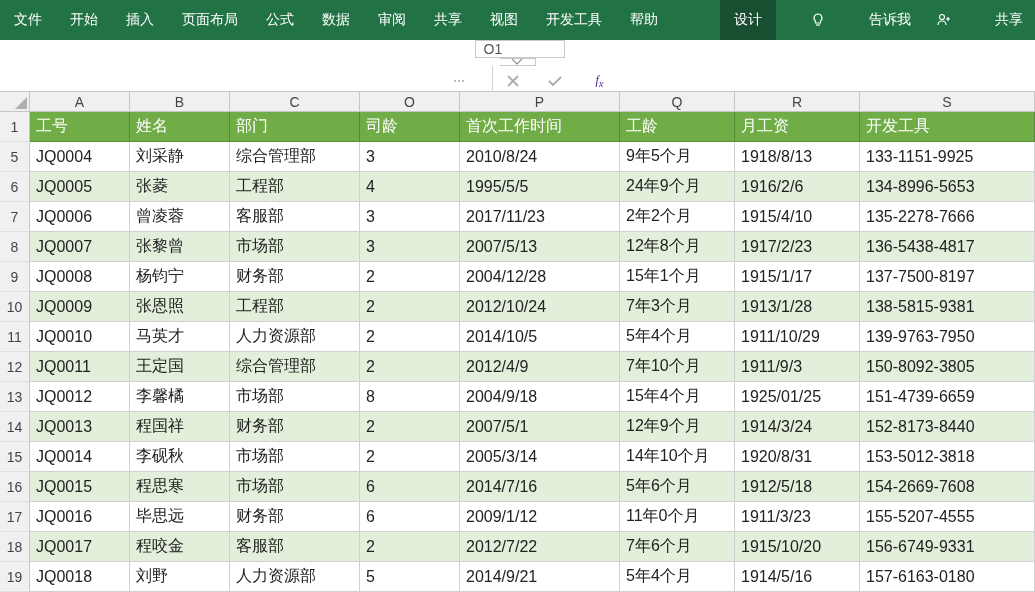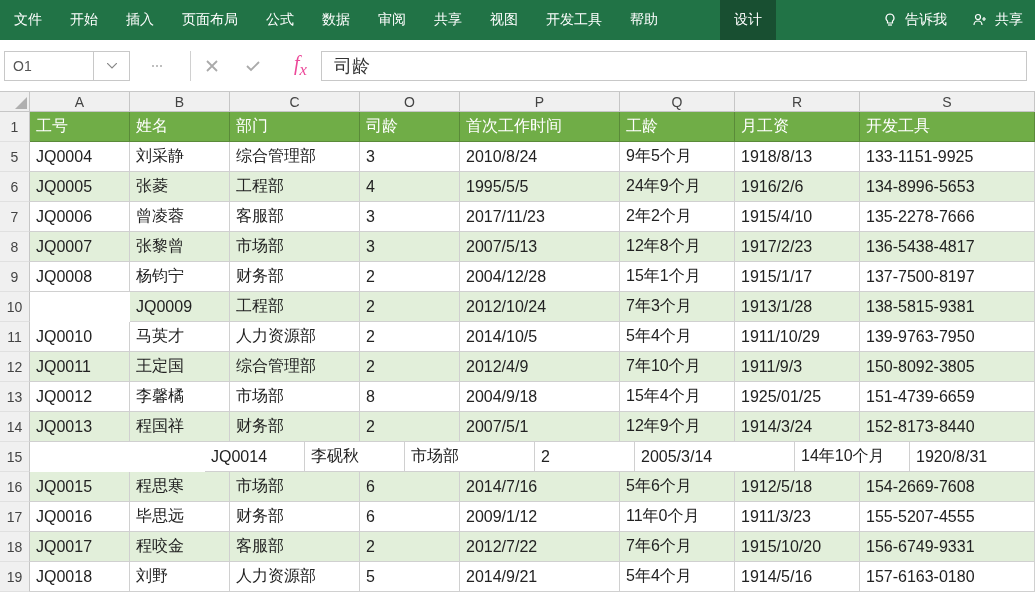--- a/index.html
+++ b/index.html
@@ -28,29 +28,30 @@
       font-size: 14px;
       cursor: pointer;
       white-space: nowrap;
     }
     .ribbon .tab.active {
       background: #184f31;
       margin-left: 48px;
     }
     .ribbon .spacer { flex: 1; }
     .ribbon .icon { width: 18px; height: 18px; margin-right: 6px; display: inline-flex; align-items: center; justify-content: center; }
-    .ribbon .right-item { display: flex; align-items: center; padding: 0 12px; cursor: pointer; height: 100%; }
+    .ribbon .right-item { display: flex; align-items: center; padding: 0 12px; cursor: pointer; height: 100%; gap: 36px; }
 
     
     .formula-row {
       display: flex;
       align-items: center;
       height: 52px;
       border-bottom: 1px solid #c8c8c8;
       background: #fff;
+      flex-direction: column;
     }
     .name-box {
       width: 90px;
       height: 30px;
       border: 1px solid #c8c8c8;
       margin-left: 4px;
       display: flex;
       align-items: center;
       padding: 0 8px;
       font-size: 14px;
@@ -84,22 +85,22 @@
       cursor: pointer;
       font-size: 16px;
     }
     .fn-btn.sep {
       border-left: 1px solid #d0d0d0;
       padding-left: 12px;
     }
     .fx-label {
       font-style: italic;
       font-family: "Times New Roman", serif;
-      color: #ec4899;
-      font-size: 20px;
+      color: #4c1d95;
+      font-size: 12px;
       margin-left: 8px;
     }
     .formula-input {
       flex: 1;
       height: 30px;
       border: 1px solid #c8c8c8;
       margin-left: 14px;
       margin-right: 8px;
       padding: 0 12px;
       font-size: 18px;
@@ -357,20 +358,21 @@
           <div class="cell cB">杨钧宁</div>
           <div class="cell cC">财务部</div>
           <div class="cell cO">2</div>
           <div class="cell cP">2004/12/28</div>
           <div class="cell cQ">15年1个月</div>
           <div class="cell cR">1915/1/17</div>
           <div class="cell cS">137-7500-8197</div>
         </div>
         <div class="data-row stripe">
           <div class="cell cA">JQ0009</div>
+          <div class="cell cB">张恩照</div>
           <div class="cell cC">工程部</div>
           <div class="cell cO">2</div>
           <div class="cell cP">2012/10/24</div>
           <div class="cell cQ">7年3个月</div>
           <div class="cell cR">1913/1/28</div>
           <div class="cell cS">138-5815-9381</div>
         </div>
         <div class="data-row">
           <div class="cell cA">JQ0010</div>
           <div class="cell cB">马英才</div>
@@ -412,20 +414,21 @@
           <div class="cell cS">152-8173-8440</div>
         </div>
         <div class="data-row">
           <div class="cell cA">JQ0014</div>
           <div class="cell cB">李砚秋</div>
           <div class="cell cC">市场部</div>
           <div class="cell cO">2</div>
           <div class="cell cP">2005/3/14</div>
           <div class="cell cQ">14年10个月</div>
           <div class="cell cR">1920/8/31</div>
+          <div class="cell cS">153-5012-3818</div>
         </div>
         <div class="data-row stripe">
           <div class="cell cA">JQ0015</div>
           <div class="cell cB">程思寒</div>
           <div class="cell cC">市场部</div>
           <div class="cell cO">6</div>
           <div class="cell cP">2014/7/16</div>
           <div class="cell cQ">5年6个月</div>
           <div class="cell cR">1912/5/18</div>
           <div class="cell cS">154-2669-7608</div>

